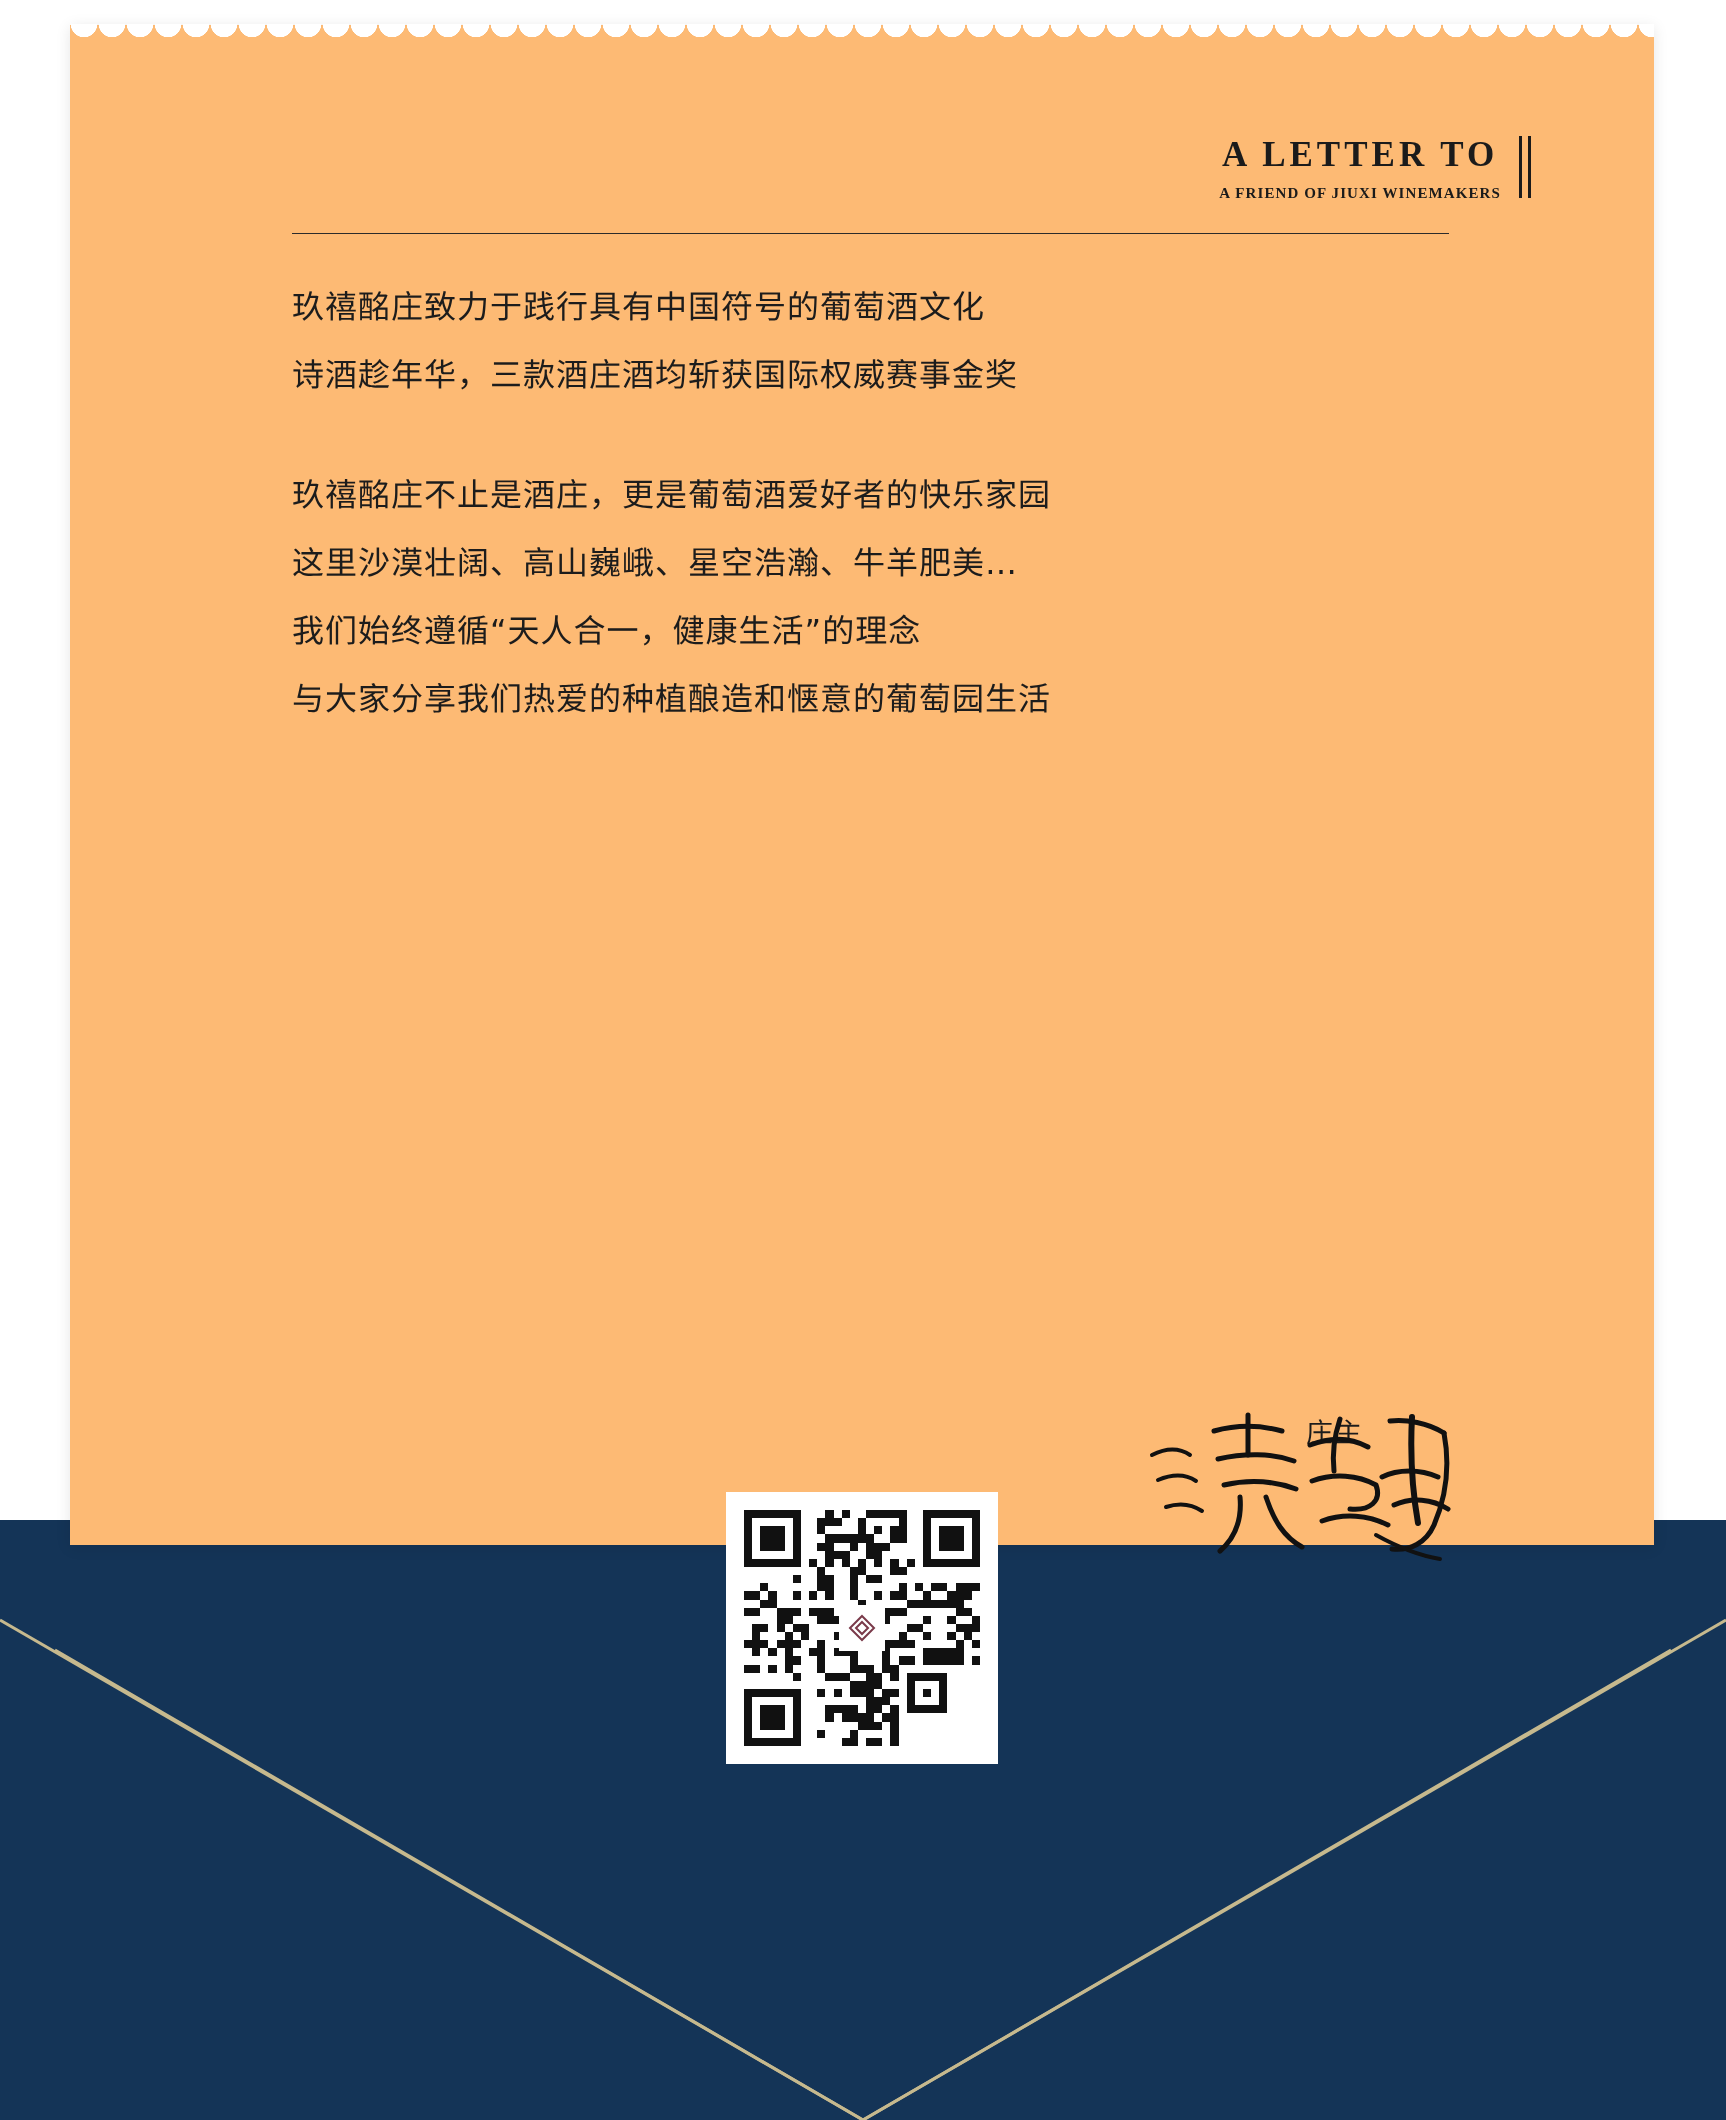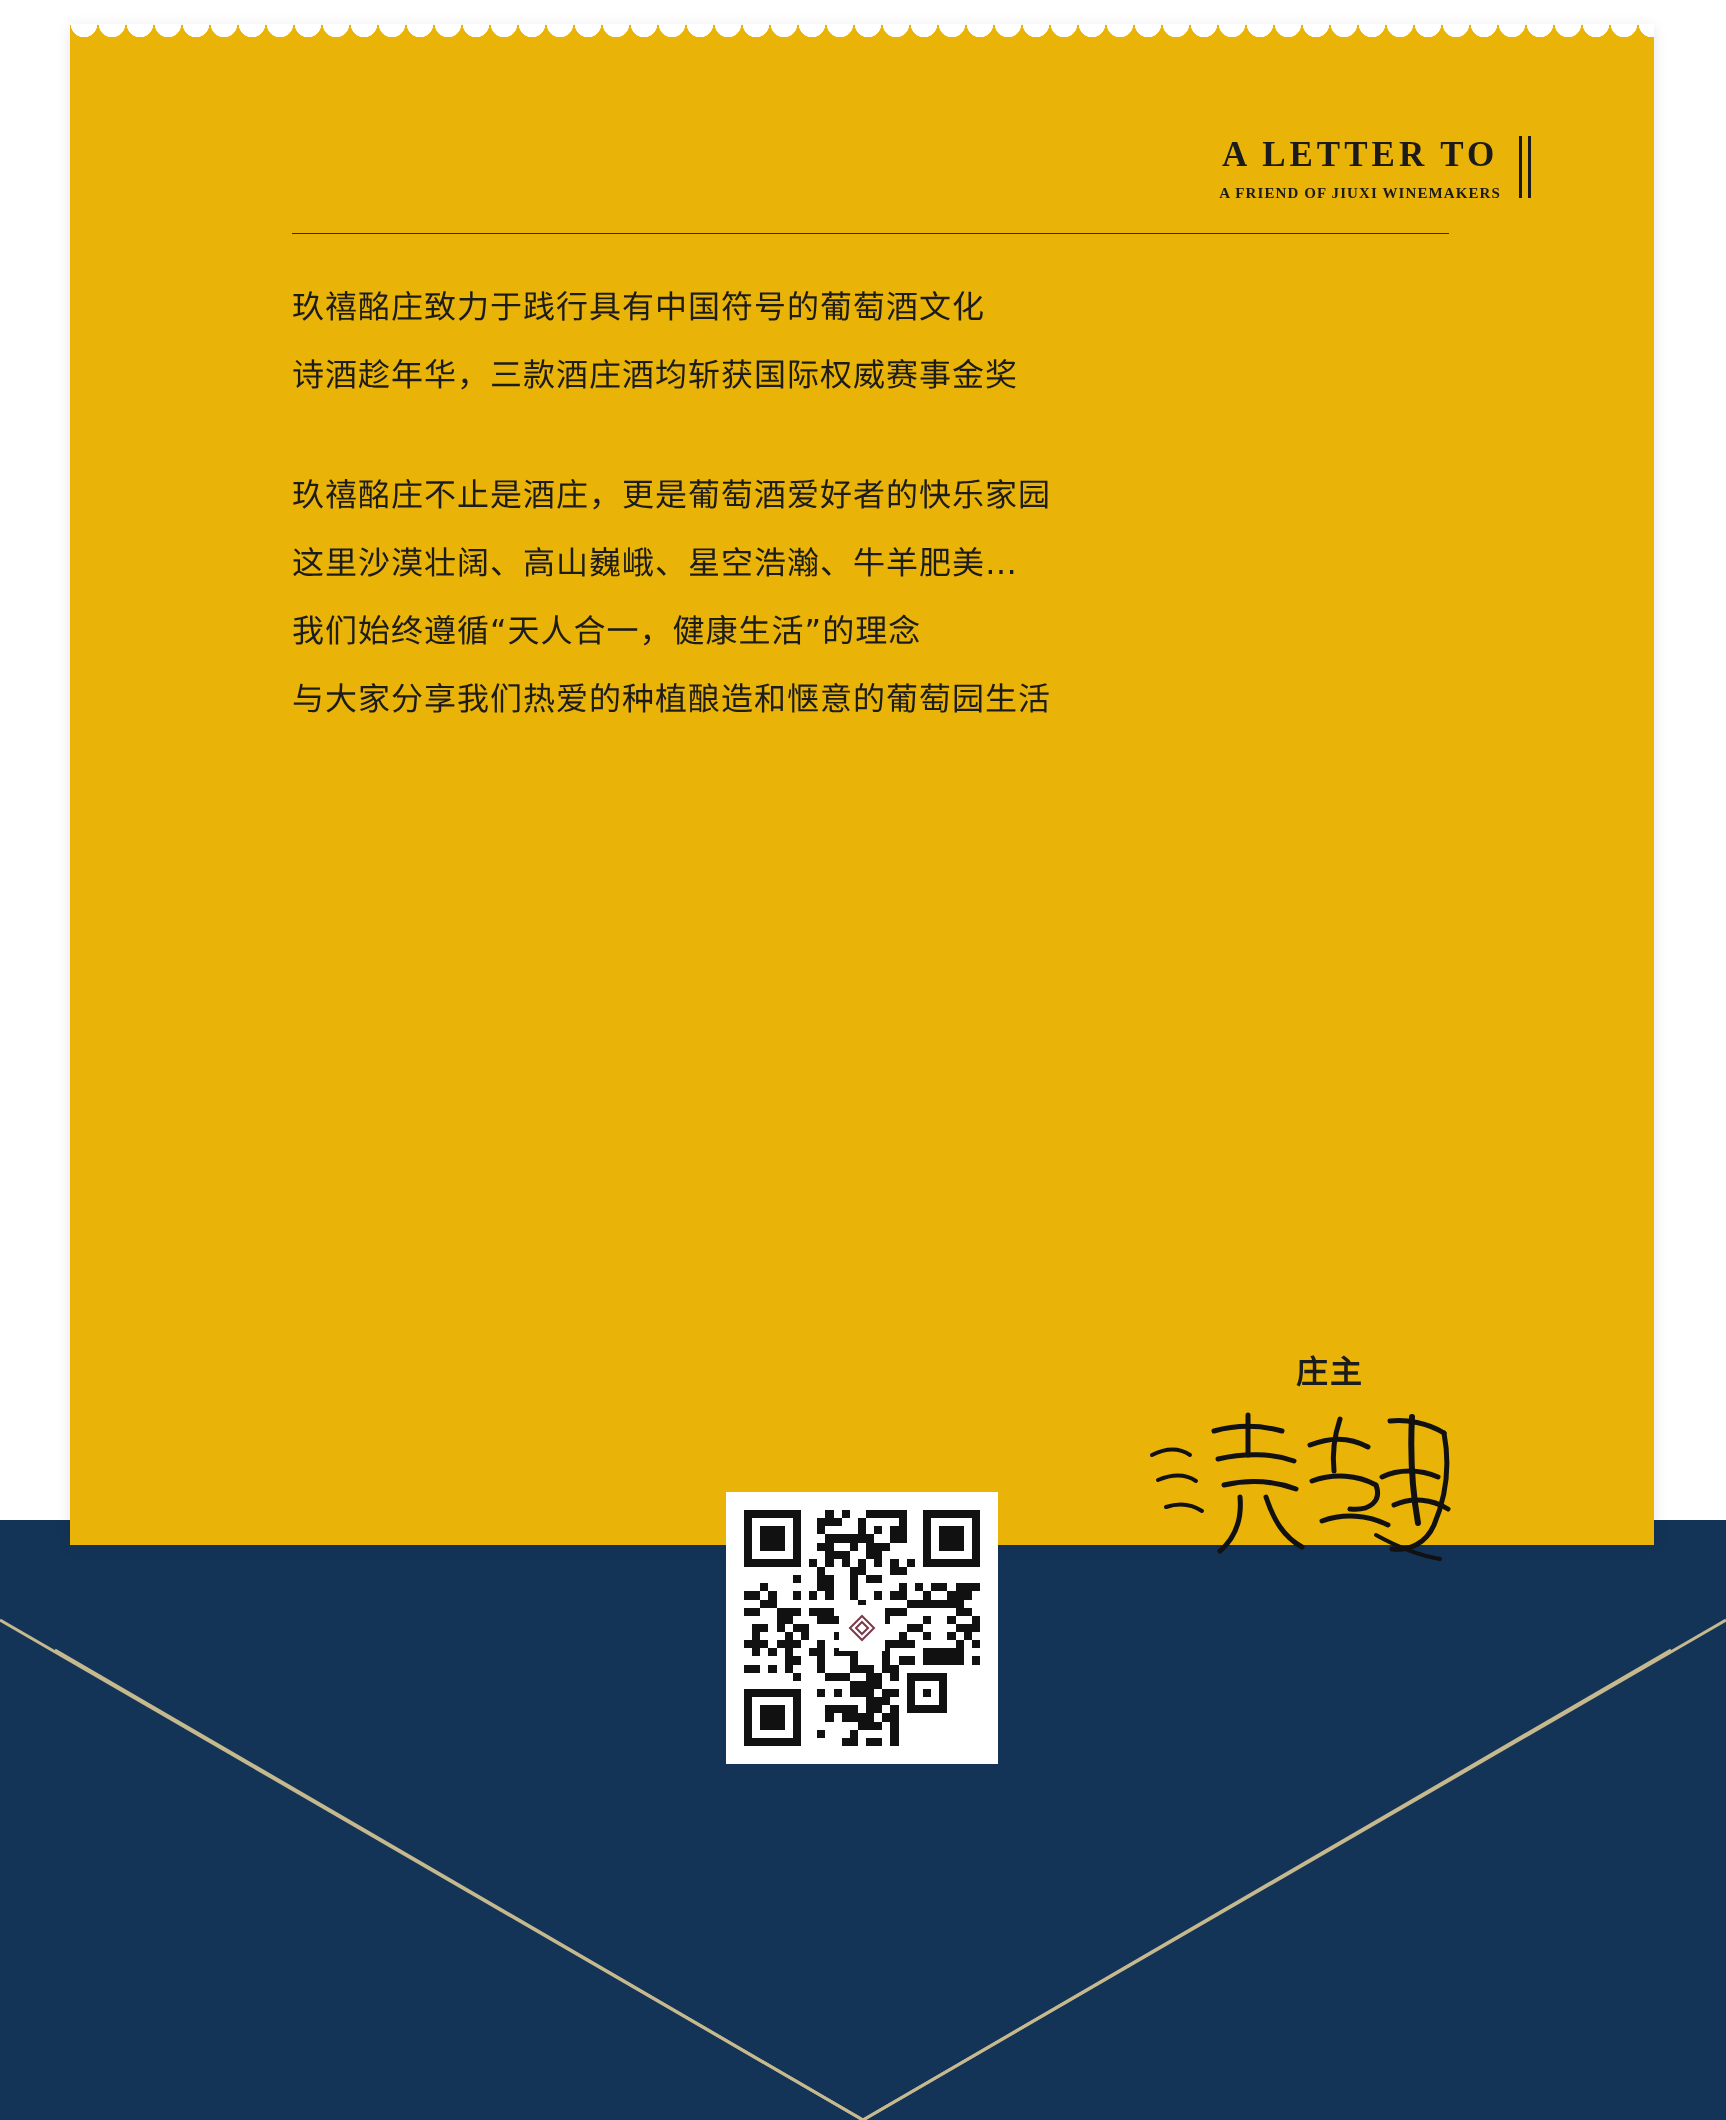--- a/index.html
+++ b/index.html
@@ -59,21 +59,21 @@
     height: 620px;
   }
 
   
   #letter {
     position: absolute;
     left: 70px;
     top: 25px;
     width: 1584px;
     height: 1520px;
-    background: #eab308;
+    background: #fdba74;
     box-shadow: 0 2px 14px rgba(0,0,0,0.10);
     z-index: 5;
   }
   
   #letter .scallop {
     position: absolute;
     left: 0;
     top: -1px;
     width: 1584px;
     height: 22px;
@@ -164,26 +164,25 @@
     letter-spacing: 1px;
   }
   .para { margin: 0 0 52px 0; }
   .para:last-child { margin-bottom: 0; }
   .line { white-space: nowrap; }
 
   
   .sign-label {
     position: absolute;
     right: 290px;
-    top: 1321px;
+    top: 1386px;
     font-family: "DejaVu Sans", "Liberation Sans", sans-serif;
-    font-size: 32px;
+    font-size: 27px;
     color: #1c1c1c;
     letter-spacing: 2px;
-    font-weight: bold;
   }
   .signature {
     position: absolute;
     right: 180px;
     top: 1360px;
     width: 330px;
     height: 190px;
   }
 
   

